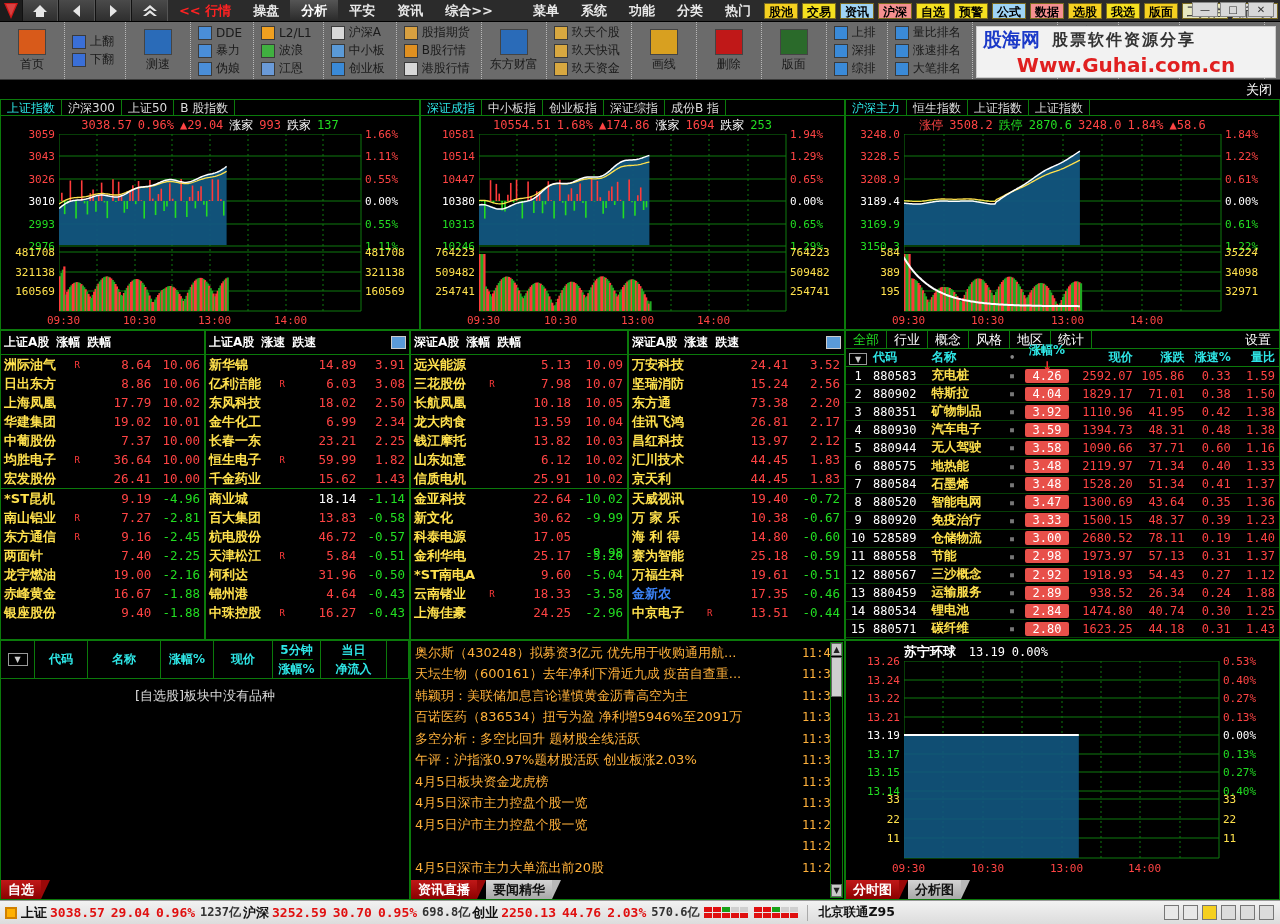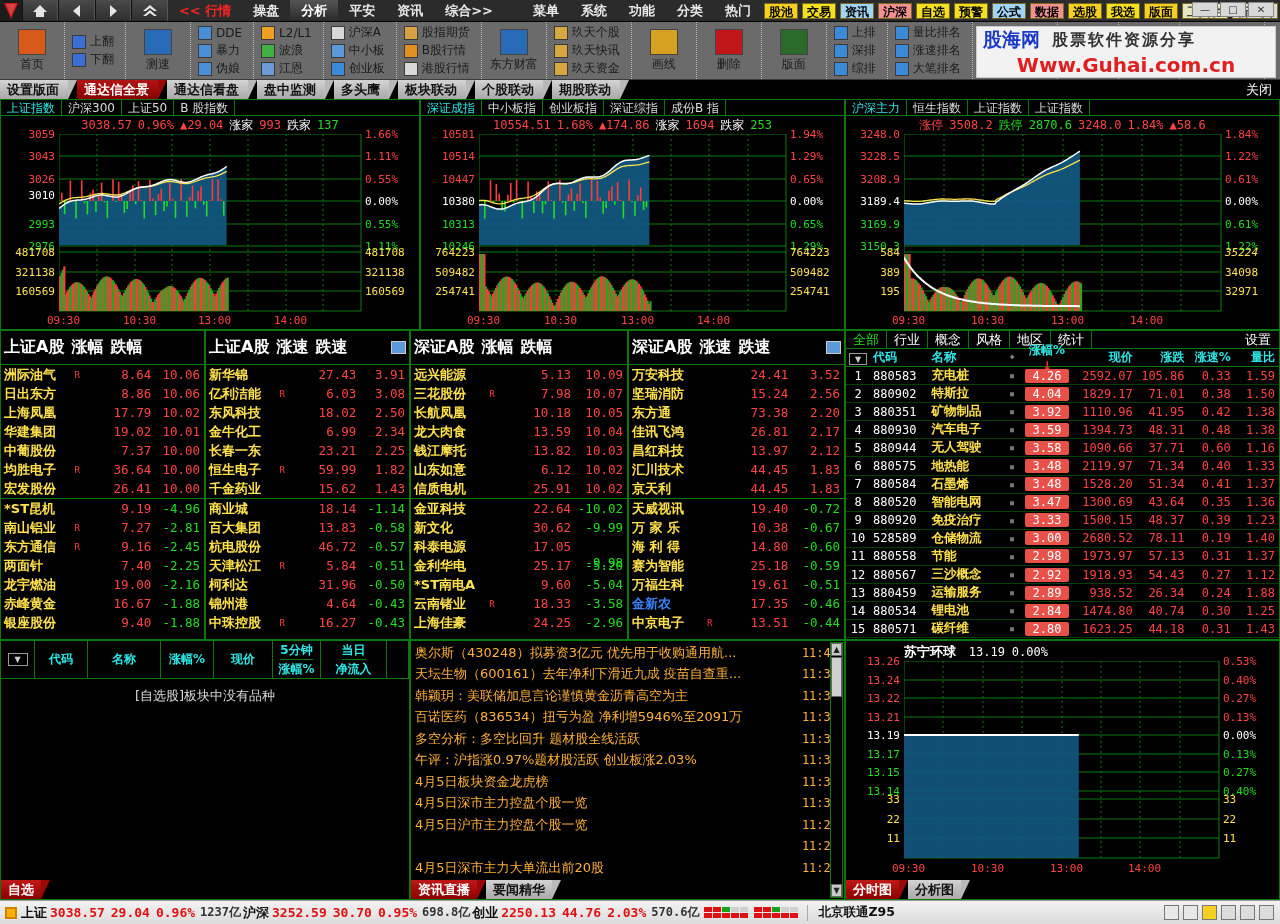--- a/index.html
+++ b/index.html
@@ -69,22 +69,22 @@
   .ctab.on { color:#2ee6e6; }
   .chdr { font-size:12px; padding:1px 0 0 0; text-align:center; white-space:nowrap; }
   .cbody { position:relative; }
   .axl, .axr { position:absolute; font-size:11px; white-space:nowrap;
     font-family:"DejaVu Sans Mono",monospace; }
   .axl { text-align:right; } .axr { text-align:left; }
   .xax { position:absolute; font-size:11px; color:#ff4444; font-family:"DejaVu Sans Mono",monospace; }
 
   
   .lpanel { position:absolute; background:#000; overflow:hidden; }
-  .lhdr { height:34px; border-bottom:1px solid #0b7a0b; display:flex; align-items:center;
-    color:#fff; font-size:16px; font-weight:bold; padding-left:3px; gap:7px; }
+  .lhdr { height:24px; border-bottom:1px solid #0b7a0b; display:flex; align-items:center;
+    color:#fff; font-size:12px; font-weight:bold; padding-left:3px; gap:7px; }
   .lrow { height:19px; display:flex; align-items:center; font-size:12.5px;
     font-family:"DejaVu Sans Mono",monospace; }
   .lname { width:76px; padding-left:3px; font-weight:bold; font-family:"DejaVu Sans",sans-serif;
     font-size:13px; white-space:nowrap; }
   .lr { width:16px; color:#ff3b3b; font-size:9px; text-align:center; }
   .lv1 { width:74px; text-align:right; }
   .lv2 { width:58px; text-align:right; padding-right:4px; }
   .sep { height:1px; background:#0b7a0b; }
 
   
@@ -455,48 +455,38 @@
   <div class="wm">
     <div class="l1">
       <span class="gh">股海网</span>
       <span class="sub">股票软件资源分享</span>
     </div>
     <div class="url">Www.Guhai.com.cn</div>
   </div>
 </div>
 
 <div class="tabrow">
-  <div id="layout-tabs" style="display:flex;">
-      <div class="ltab">设置版面</div>
-      <div class="ltab sel">通达信全景</div>
-      <div class="ltab">通达信看盘</div>
-      <div class="ltab">盘中监测</div>
-      <div class="ltab">多头鹰</div>
-      <div class="ltab">板块联动</div>
-      <div class="ltab">个股联动</div>
-      <div class="ltab">期股联动</div>
-    </div>
   <div class="closebtn">关闭</div>
 </div>
 
 <div class="grid">
   <div id="chart-panels">
       <div class="chartpanel cellborder" style="left: 0px; top: 0px; width: 420px; height: 231px;">
         <div class="ctabs">
           <div class="ctab on">上证指数</div>
           <div class="ctab">沪深300</div>
           <div class="ctab">上证50</div>
           <div class="ctab">B 股指数</div>
         </div>
         <div class="chdr"><span style="color: rgb(255, 68, 68); padding: 0px 3px; font-family: &quot;DejaVu Sans Mono&quot;, monospace;">3038.57</span><span style="color: rgb(255, 68, 68); padding: 0px 3px; font-family: &quot;DejaVu Sans Mono&quot;, monospace;">0.96%</span><span style="color: rgb(255, 68, 68); padding: 0px 3px; font-family: &quot;DejaVu Sans Mono&quot;, monospace;">▲29.04</span><span style="color: rgb(255, 255, 255); padding: 0px 3px; font-family: &quot;DejaVu Sans Mono&quot;, monospace;">涨家</span><span style="color: rgb(255, 68, 68); padding: 0px 3px; font-family: &quot;DejaVu Sans Mono&quot;, monospace;">993</span><span style="color: rgb(255, 255, 255); padding: 0px 3px; font-family: &quot;DejaVu Sans Mono&quot;, monospace;">跌家</span><span style="color: rgb(34, 221, 34); padding: 0px 3px; font-family: &quot;DejaVu Sans Mono&quot;, monospace;">137</span></div>
         <div class="cbody" style="height: 193px; position: relative;">
           <div class="axl" style="left: 0px; width: 54px; top: -6px; color: rgb(255, 68, 68);">3059</div>
           <div class="axl" style="left: 0px; width: 54px; top: 16px; color: rgb(255, 68, 68);">3043</div>
           <div class="axl" style="left: 0px; width: 54px; top: 39px; color: rgb(255, 68, 68);">3026</div>
-          <div class="axl" style="left: 0px; width: 54px; top: 55px; color: rgb(255, 255, 255);">3010</div>
+          <div class="axl" style="left: 0px; width: 54px; top: 61px; color: rgb(255, 255, 255);">3010</div>
           <div class="axl" style="left: 0px; width: 54px; top: 84px; color: rgb(34, 221, 34);">2993</div>
           <div class="axl" style="left: 0px; width: 54px; top: 106px; color: rgb(34, 221, 34);">2976</div>
           <div class="axr" style="left: 364px; top: -6px; color: rgb(255, 68, 68);">1.66%</div>
           <div class="axr" style="left: 364px; top: 16px; color: rgb(255, 68, 68);">1.11%</div>
           <div class="axr" style="left: 364px; top: 39px; color: rgb(255, 68, 68);">0.55%</div>
           <div class="axr" style="left: 364px; top: 61px; color: rgb(255, 255, 255);">0.00%</div>
           <div class="axr" style="left: 364px; top: 84px; color: rgb(34, 221, 34);">0.55%</div>
           <div class="axr" style="left: 364px; top: 106px; color: rgb(34, 221, 34);">1.11%</div>
           <div class="axl" style="left: 0px; width: 54px; top: 112px; color: rgb(255, 225, 77);">481708</div>
           <div class="axl" style="left: 0px; width: 54px; top: 132px; color: rgb(255, 225, 77);">321138</div>
@@ -1220,21 +1210,21 @@
       <div class="lpanel cellborder" style="left: 205px; top: 231px; width: 205px; height: 310px;">
         <div class="lhdr">
           <span>上证A股</span>
           <span>涨速</span>
           <span>跌速</span>
           <span style="margin-left: auto; width: 15px; height: 13px; background: rgb(90, 154, 216); border: 1px solid rgb(204, 204, 204); margin-right: 3px;"></span>
         </div>
         <div class="lrow">
           <span class="lname" style="color: rgb(255, 225, 77);">新华锦</span>
           <span class="lr"></span>
-          <span class="lv1" style="color: rgb(255, 68, 68);">27.43</span>
+          <span class="lv1" style="color: rgb(255, 68, 68);">14.89</span>
           <span class="lv2" style="color: rgb(255, 68, 68);">3.91</span>
         </div>
         <div class="lrow">
           <span class="lname" style="color: rgb(255, 225, 77);">亿利洁能</span>
           <span class="lr">R</span>
           <span class="lv1" style="color: rgb(255, 68, 68);">6.03</span>
           <span class="lv2" style="color: rgb(255, 68, 68);">3.08</span>
         </div>
         <div class="lrow">
           <span class="lname" style="color: rgb(255, 225, 77);">东风科技</span>
@@ -1263,21 +1253,21 @@
         <div class="lrow">
           <span class="lname" style="color: rgb(255, 225, 77);">千金药业</span>
           <span class="lr"></span>
           <span class="lv1" style="color: rgb(255, 68, 68);">15.62</span>
           <span class="lv2" style="color: rgb(255, 68, 68);">1.43</span>
         </div>
         <div class="sep"></div>
         <div class="lrow">
           <span class="lname" style="color: rgb(255, 225, 77);">商业城</span>
           <span class="lr"></span>
-          <span class="lv1" style="color: #ef4444;">18.14</span>
+          <span class="lv1" style="color: #ffffff;">18.14</span>
           <span class="lv2" style="color: rgb(34, 221, 34);">-1.14</span>
         </div>
         <div class="lrow">
           <span class="lname" style="color: rgb(255, 225, 77);">百大集团</span>
           <span class="lr"></span>
           <span class="lv1" style="color: rgb(255, 68, 68);">13.83</span>
           <span class="lv2" style="color: rgb(34, 221, 34);">-0.58</span>
         </div>
         <div class="lrow">
           <span class="lname" style="color: rgb(255, 225, 77);">杭电股份</span>

